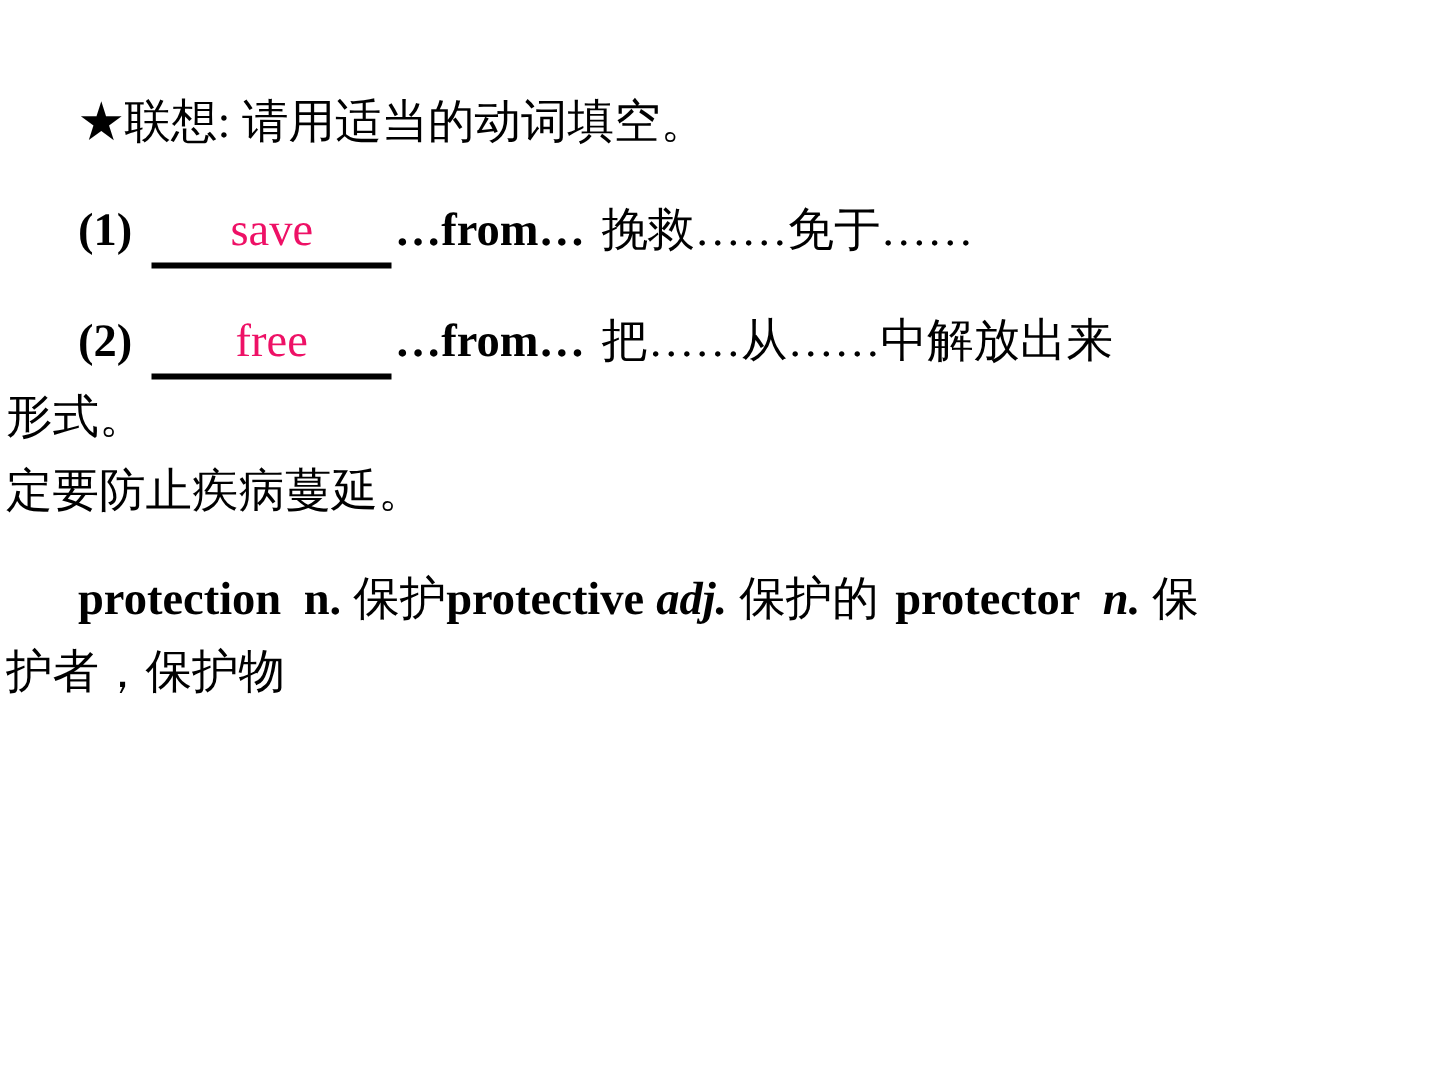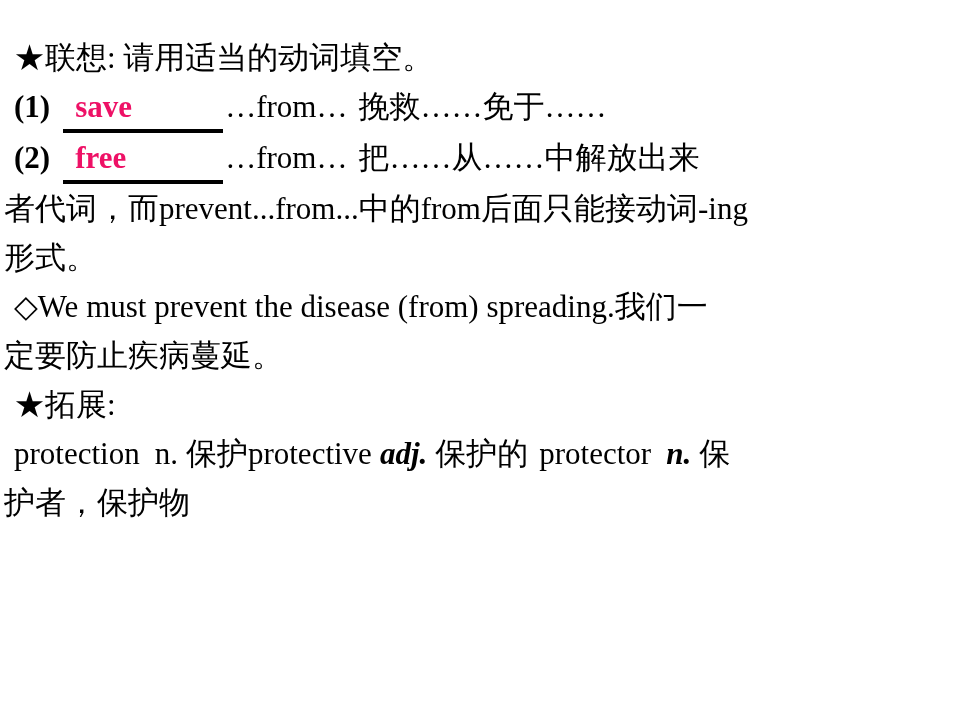--- a/index.html
+++ b/index.html
@@ -24,36 +24,38 @@
     font-family:"Liberation Serif","DejaVu Serif",serif;
     font-size:31px;
     line-height:49px;
     overflow:hidden;
   }
   .line{
     padding-left:4px;
     white-space:nowrap;
   }
   .indent{
-    padding-left:14px;
+    padding-left:52px;
+    margin-top:23px;
   }
   .zh{ font-weight:normal; }
-  .en{ font-weight:normal; }
+  .en{ font-weight:bold; }
   .it{ font-weight:bold; font-style:italic;text-align:center; }
   .num{ font-weight:bold; margin-right:13px; }
   .blank{
     display:inline-block;
     box-sizing:border-box;
     min-width:160px;
     padding:0 12px;
     margin-right:2px;
+    text-align:center;
     line-height:44px;
     border-bottom:4px solid var(--underline);
     color:var(--answer);
-    font-weight:bold;
+    font-weight:normal;
     vertical-align:baseline;
   }
   .gap-s{ margin-left:8px; }
   .gap-m{ margin-left:11px; }
   .gap-l{ margin-left:15px; }
   .star{ font-weight:normal; }
 </style>
 </head>
 <body>
 
@@ -66,39 +68,30 @@
   <div class="line indent">
     <span class="num">(1)</span><span class="blank"><span>save</span></span><span class="en">…from…</span><span class="zh gap-m">挽救……免于……</span>
   </div>
 
   <div class="line indent">
     <span class="num">(2)</span><span class="blank"><span>free</span></span><span class="en">…from…</span><span class="zh gap-m">把……从……中解放出来</span>
   </div>
 
 
 
-  <div class="line">
-    <span class="zh">者代词，而</span><span class="en">prevent...from...</span><span class="zh">中的</span><span class="en">from</span><span class="zh">后面只能接动词</span><span class="en">-ing</span>
-  </div>
 
   <div class="line">
     <span class="zh">形式。</span>
   </div>
 
-  <div class="line indent">
-    <span class="zh">◇</span><span class="en">We must prevent the disease (from) spreading.</span><span class="zh">我们一</span>
-  </div>
 
   <div class="line">
     <span class="zh">定要防止疾病蔓延。</span>
   </div>
 
-  <div class="line indent">
-    <span class="star">★</span><span class="zh">拓展:</span>
-  </div>
 
   <div class="line indent">
     <span class="en">protection</span><span class="en gap-l">n.</span><span class="zh gap-s">保护</span><span class="en">protective</span><span class="it gap-s">adj.</span><span class="zh gap-s">保护的</span><span class="en gap-m">protector</span><span class="it gap-l">n.</span><span class="zh gap-s">保</span>
   </div>
 
   <div class="line">
     <span class="zh">护者，保护物</span>
   </div>
 
 </div>

